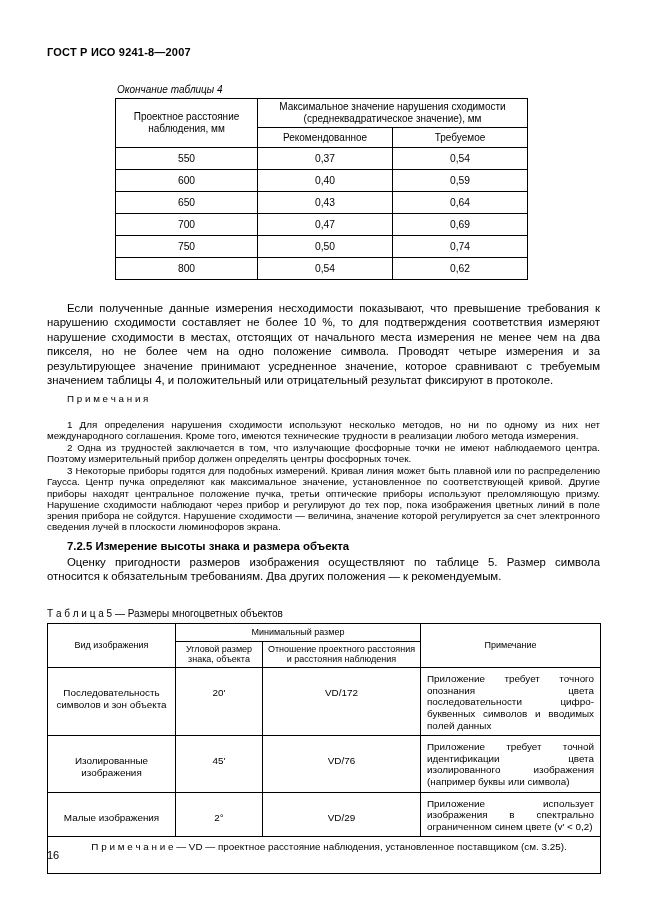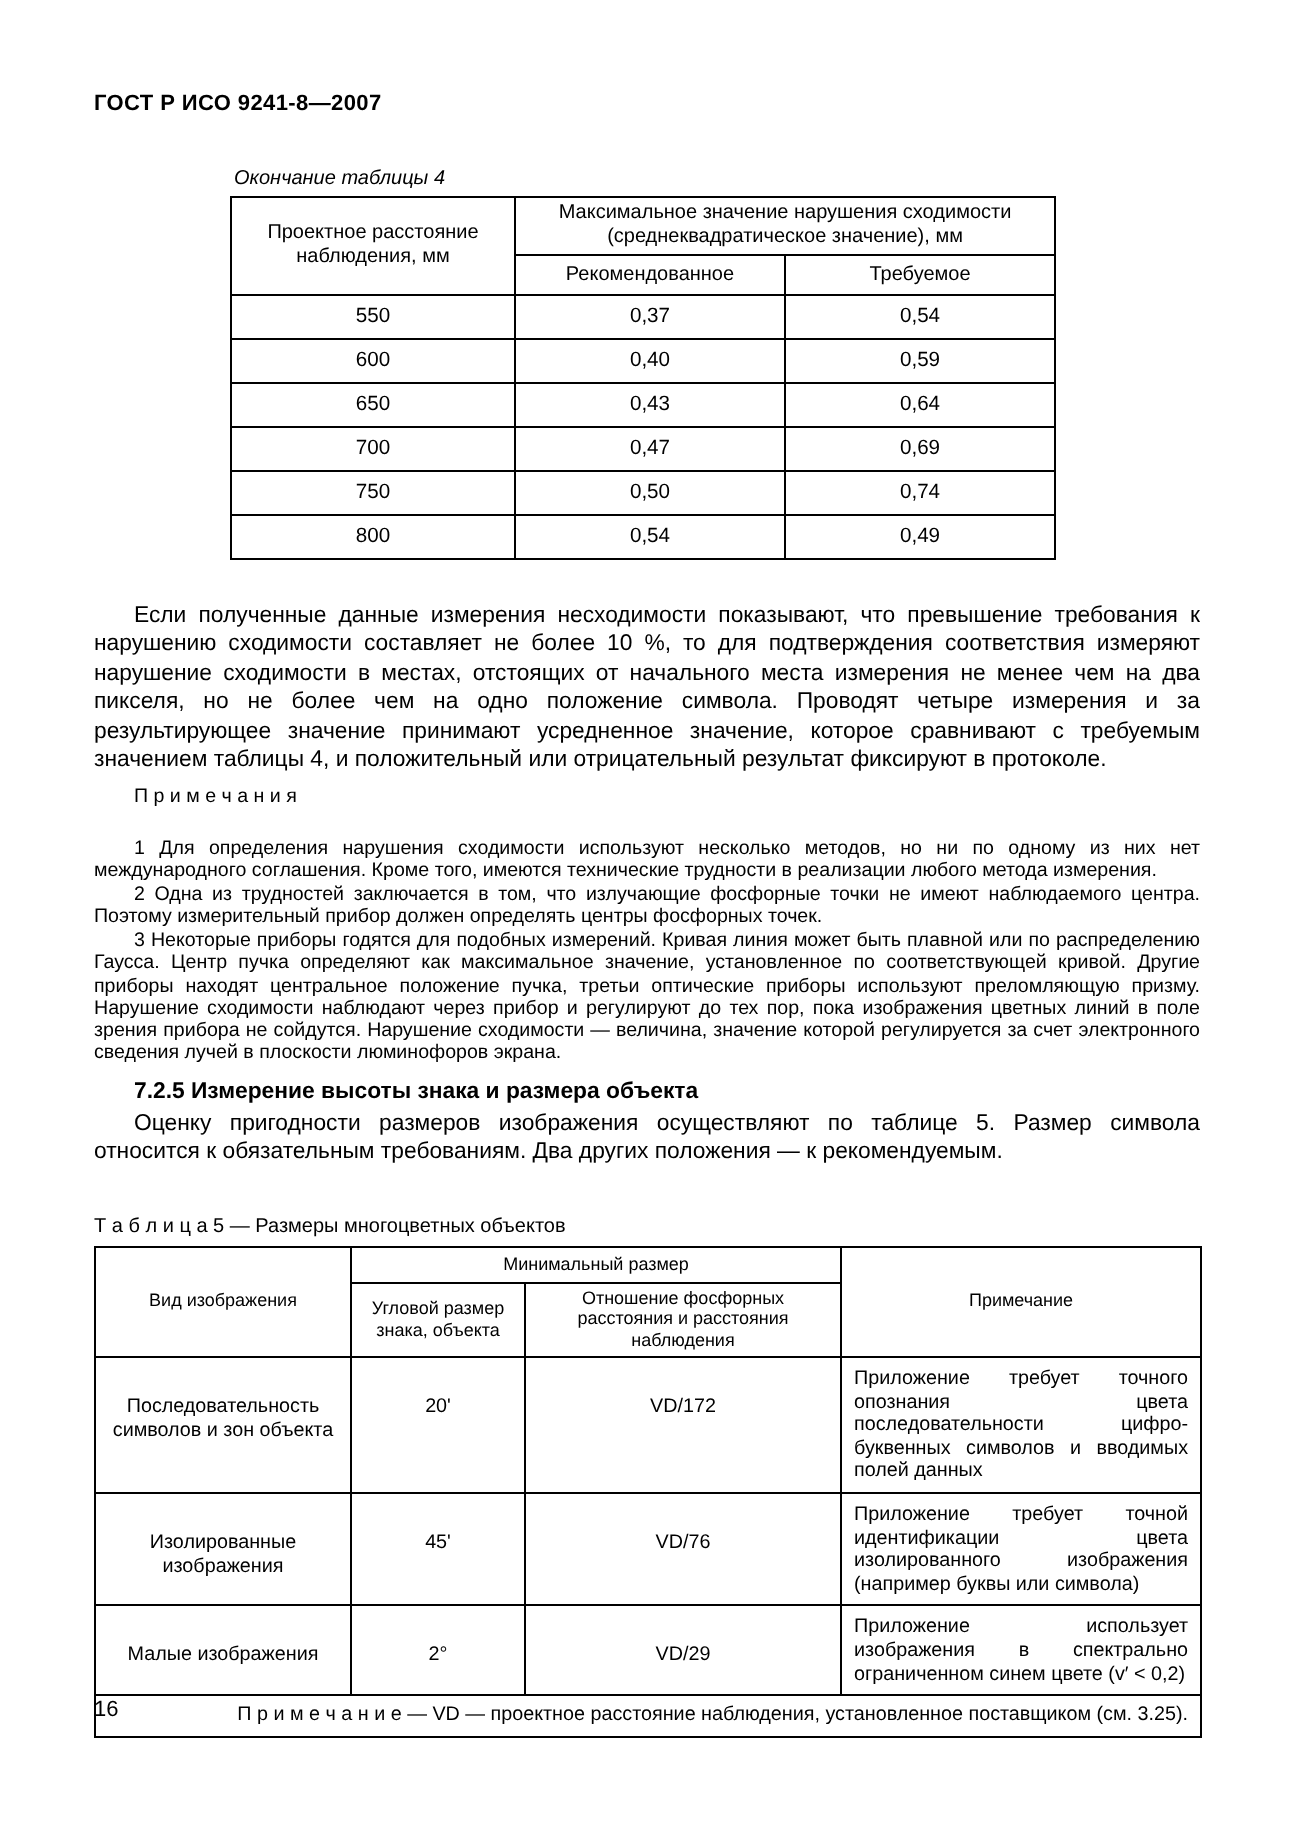--- a/index.html
+++ b/index.html
@@ -96,22 +96,22 @@
   .t5 col.c4 { width: 180px; }
   .t5 tbody td {
     font-size: 9.9px;
     line-height: 11.6px;
     vertical-align: top;
   }
   .t5 td.cell-c { text-align: center; padding-top: 19px; }
   .t5 td.cell-j { text-align: justify; padding: 5px 6px 4px 6px; }
   .t5 .note-row td {
     font-size: 9.9px;
-    text-align: right;
-    padding: 4px 6px 4px 16px;
+    text-align: center;
+    padding: 4px 6px 20px 16px;
     vertical-align: middle;
   }
   .page-number {
     position: absolute;
     left: 47px;
     top: 849px;
     font-size: 11px;
   }
 </style>
 </head>
@@ -161,21 +161,21 @@
           <td>0,69</td>
         </tr>
         <tr>
           <td>750</td>
           <td>0,50</td>
           <td>0,74</td>
         </tr>
         <tr>
           <td>800</td>
           <td>0,54</td>
-          <td>0,49</td>
+          <td>0,62</td>
         </tr>
       </tbody>
     </table>
   </div>
 
   <p class="body-para para1">Если полученные данные измерения несходимости показывают, что превышение требования к нарушению сходимости составляет не более 10 %,  то для подтверждения соответствия измеряют нарушение сходимости в местах, отстоящих от начального места измерения не менее чем на два пикселя, но не более чем на одно положение символа. Проводят четыре измерения и за результирующее значение принимают усредненное значение, которое сравнивают с требуемым значением таблицы 4, и положительный или отрицательный результат фиксируют в протоколе.</p>
 
   <div class="notes">
     <div class="notes-title">П р и м е ч а н и я</div>
     <p class="note">1 Для определения нарушения сходимости используют несколько методов, но ни по одному из них нет международного соглашения. Кроме того,  имеются  технические  трудности  в реализации любого метода измерения.</p>
@@ -197,21 +197,21 @@
         <col class="c4">
       </colgroup>
     <thead>
       <tr class="group-h">
         <th rowspan="2">Вид изображения</th>
         <th colspan="2">Минимальный размер</th>
         <th rowspan="2">Примечание</th>
       </tr>
       <tr>
         <th>Угловой размер знака, объекта</th>
-        <th>Отношение фосфорных расстояния и расстояния наблюдения</th>
+        <th>Отношение проектного расстояния и расстояния наблюдения</th>
       </tr>
     </thead>
     <tbody>
       <tr>
         <td class="cell-c">Последовательность символов и зон объекта</td>
         <td class="cell-c">20'</td>
         <td class="cell-c">VD/172</td>
         <td class="cell-j">Приложение требует точного опознания цвета последовательности цифро-буквенных символов и вводимых полей данных</td>
       </tr>
       <tr>

